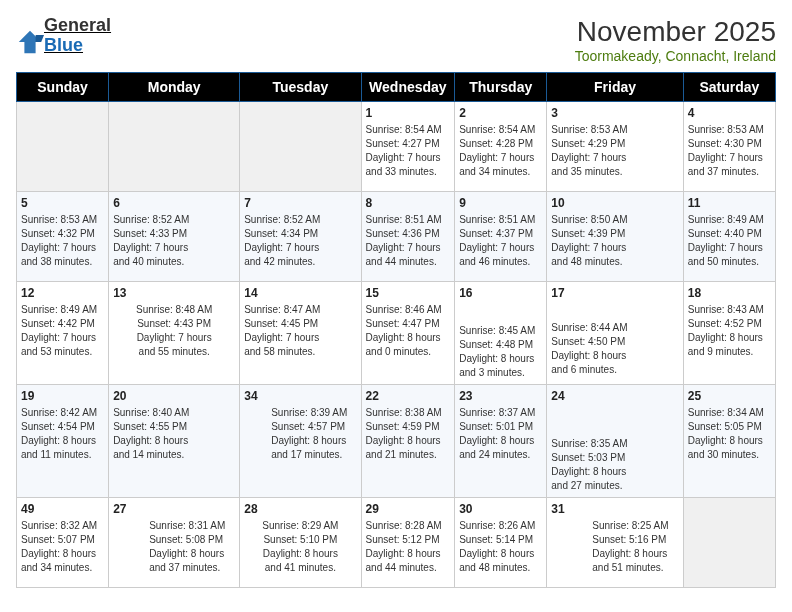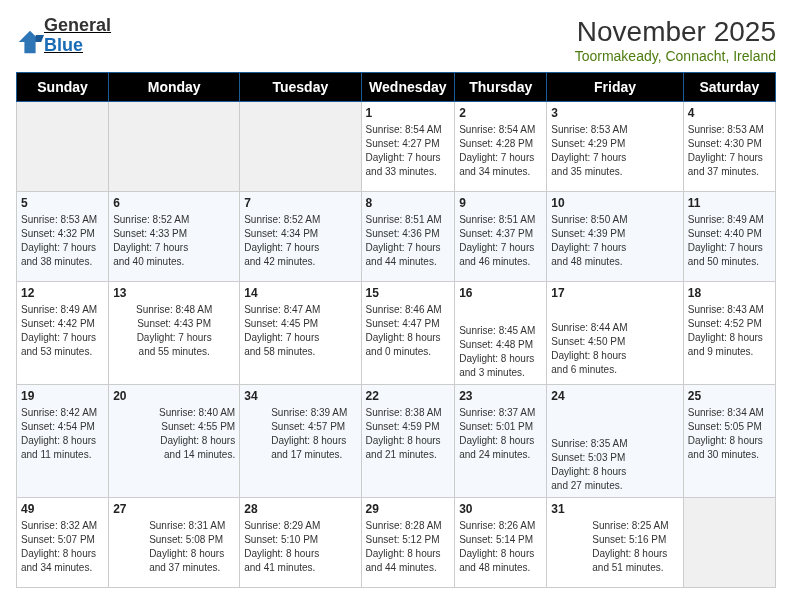--- a/index.html
+++ b/index.html
@@ -251,21 +251,21 @@
       <tr>
         <td>
           <div class="day-number">19</div>
           <div class="day-info" style="white-space: pre-line;">Sunrise: 8:42 AM
 Sunset: 4:54 PM
 Daylight: 8 hours
 and 11 minutes.</div>
         </td>
         <td>
           <div class="day-number">20</div>
-          <div class="day-info" style="white-space: pre-line; text-align: right;">Sunrise: 8:40 AM
+          <div class="day-info" style="white-space: pre-line;">Sunrise: 8:40 AM
 Sunset: 4:55 PM
 Daylight: 8 hours
 and 14 minutes.</div>
         </td>
         <td>
           <div class="day-number">34</div>
           <div class="day-info" style="white-space: pre-line; margin-left: 27px;">Sunrise: 8:39 AM
 Sunset: 4:57 PM
 Daylight: 8 hours
 and 17 minutes.</div>
@@ -309,21 +309,21 @@
         </td>
         <td>
           <div class="day-number">27</div>
           <div class="day-info" style="white-space: pre-line; margin-left: 36px;">Sunrise: 8:31 AM
 Sunset: 5:08 PM
 Daylight: 8 hours
 and 37 minutes.</div>
         </td>
         <td>
           <div class="day-number">28</div>
-          <div class="day-info" style="white-space: pre-line;">Sunrise: 8:29 AM
+          <div class="day-info" style="white-space: pre-line; text-align: center;">Sunrise: 8:29 AM
 Sunset: 5:10 PM
 Daylight: 8 hours
 and 41 minutes.</div>
         </td>
         <td>
           <div class="day-number">29</div>
           <div class="day-info" style="white-space: pre-line;">Sunrise: 8:28 AM
 Sunset: 5:12 PM
 Daylight: 8 hours
 and 44 minutes.</div>

